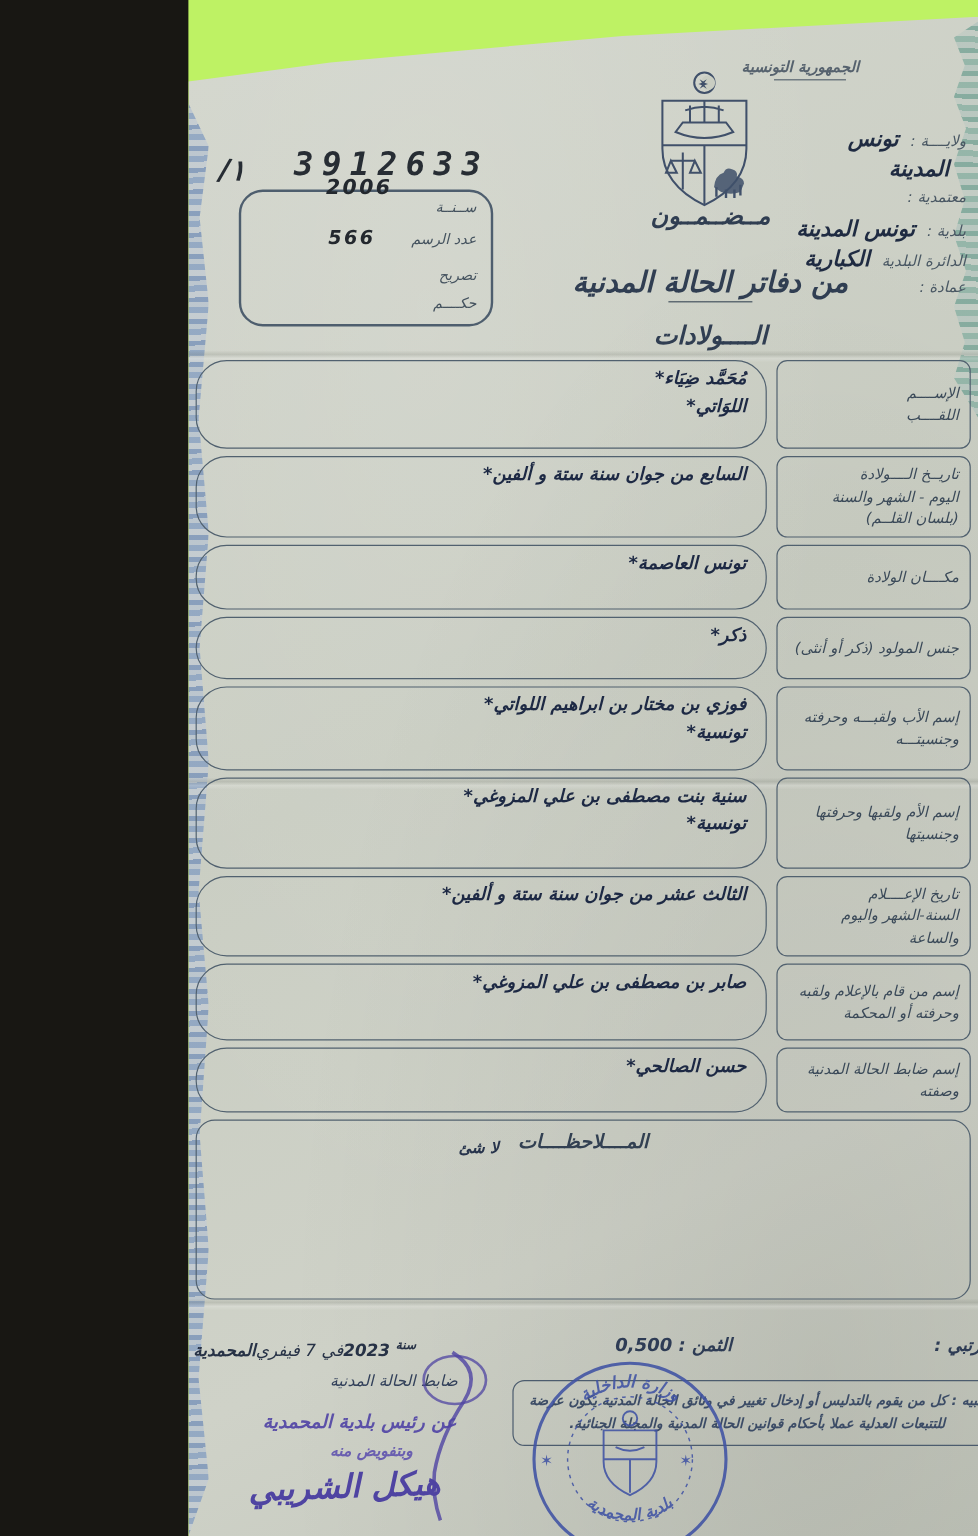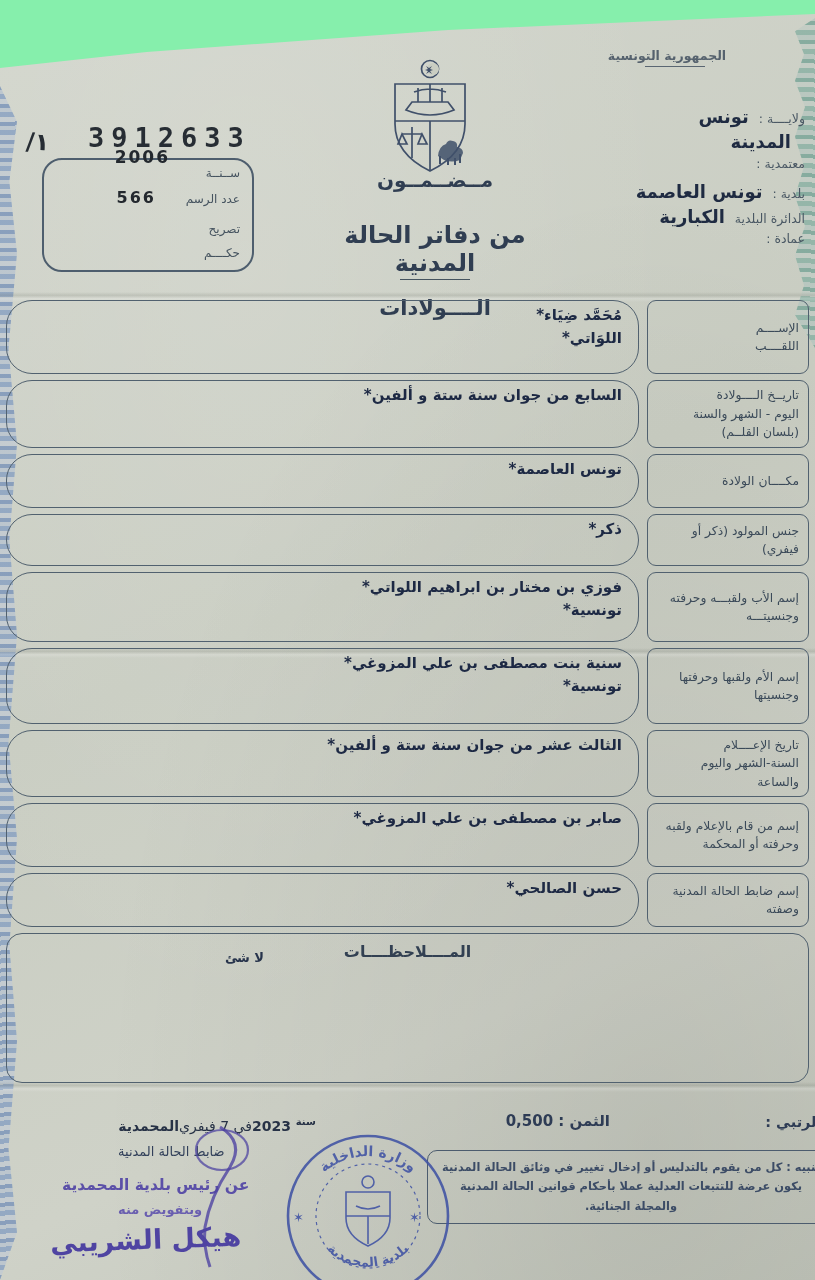--- a/index.html
+++ b/index.html
@@ -1,18 +1,18 @@
 <!DOCTYPE html>
 <html lang="ar" dir="rtl"><head>
 <meta charset="utf-8">
 <style>
   * { margin:0; padding:0; box-sizing:border-box; }
   html,body { width:815px; height:1280px; }
   body { font-family:"DejaVu Sans", sans-serif; background:#181713; overflow:hidden; }
-  .page { position:relative; width:815px; height:1280px; overflow:hidden; background:#86efac; }
+  .page { position:relative; width:658px; height:1280px; overflow:hidden; background:#bef264;font-style:italic; }
 
   
   .paper {
     position:absolute; inset:0;
     background:
       radial-gradient(ellipse at 30% 20%, rgba(255,255,255,.10), transparent 55%),
       radial-gradient(ellipse at 80% 90%, rgba(0,0,0,.08), transparent 60%),
       linear-gradient(155deg,#d3d6cd 0%, #c9cdc2 45%, #cfd2c8 75%, #c3c7bc 100%);
     clip-path: polygon(0 68px, 18% 52px, 55% 30px, 100% 14px, 100% 100%, 0 100%);
   }
@@ -72,22 +72,22 @@
   .notes-value { position:absolute; top:16px; left:218px; font-size:13px; font-weight:bold; color:#27344c; }
 
   
   .footer { position:absolute; top:1092px; left:0; right:0; height:188px; }
   .serial { position:absolute; right:-46px; top:22px; font-size:14.5px; font-weight:bold; color:#2e3c55; }
   .price  { position:absolute; right:205px; top:20px; font-size:15px; font-weight:bold; color:#2e3c55; }
   .warning { position:absolute; right:-20px; top:58px; width:408px; border:1.6px solid #4c5c6e;
              border-radius:10px; padding:7px 12px; font-size:11.4px; line-height:1.7;
              text-align:center; color:#3c4c66; font-weight:bold; }
 
-  .dateline { position:absolute; left:32px; top:24px; width:370px; display:flex;
-              flex-direction:row-reverse; justify-content:center; align-items:baseline;
+  .dateline { position:absolute; left:4px; top:24px; width:370px; display:flex;
+              flex-direction:row-reverse; justify-content:flex-start; align-items:baseline;
               font-size:14px; color:#273246; }
   .dl-place { font-weight:bold; }
   .dl-year  { font-weight:bold; } .dl-year .sn { font-size:10px; vertical-align:super; }
   .officer-title { position:absolute; left:118px; top:52px; font-size:13px; color:#32405a; }
   .stamp-line1 { position:absolute; left:62px; top:84px; font-size:15.5px; font-weight:bold; color:#5b50a8; letter-spacing:1px;text-align:center; }
   .stamp-line2 { position:absolute; left:118px; top:110px; font-size:13px; font-weight:bold; color:#6a5fb0; }
   .signature { position:absolute; left:50px; top:132px; font-size:27px; font-weight:bold; color:#4f44a2;
                transform:rotate(-2deg); letter-spacing:2px; }
   .flourish { position:absolute; left:150px; top:30px; pointer-events:none; }
   .round-stamp { position:absolute; left:282px; top:38px; opacity:.88; }
@@ -150,21 +150,21 @@
         <span class="r-val">تونس</span>
       </div>
     <div class="r-row r-indent">
         <span class="r-val">المدينة</span>
       </div>
     <div class="r-row">
         <span class="r-lbl">معتمدية :</span>
       </div>
     <div class="r-row">
         <span class="r-lbl">بلدية :</span>
-        <span class="r-val">تونس العاصمة</span>
+        <span class="r-val">تونس المدينة</span>
       </div>
     <div class="r-row">
         <span class="r-lbl">الدائرة البلدية</span>
         <span class="r-val">الكبارية</span>
       </div>
     <div class="r-row">
         <span class="r-lbl">عمادة :</span>
       </div>
   </div>
 
@@ -183,21 +183,21 @@
 (بلسان القلــم)</div>
       <div class="f-value">السابع من جوان سنة ستة و ألفين*</div>
     </div>
 
     <div class="f-row" style="min-height:54px">
       <div class="f-label">مكــــان الولادة</div>
       <div class="f-value">تونس العاصمة*</div>
     </div>
 
     <div class="f-row" style="min-height:52px">
-      <div class="f-label">جنس المولود (ذكر أو فيفري)</div>
+      <div class="f-label">جنس المولود (ذكر أو أنثى)</div>
       <div class="f-value">ذكر*</div>
     </div>
 
     <div class="f-row" style="min-height:70px">
       <div class="f-label">إسم الأب ولقبـــه وحرفته
 وجنسيتـــه</div>
       <div class="f-value">فوزي بن مختار بن ابراهيم اللواتي*
 تونسية*</div>
     </div>
 

